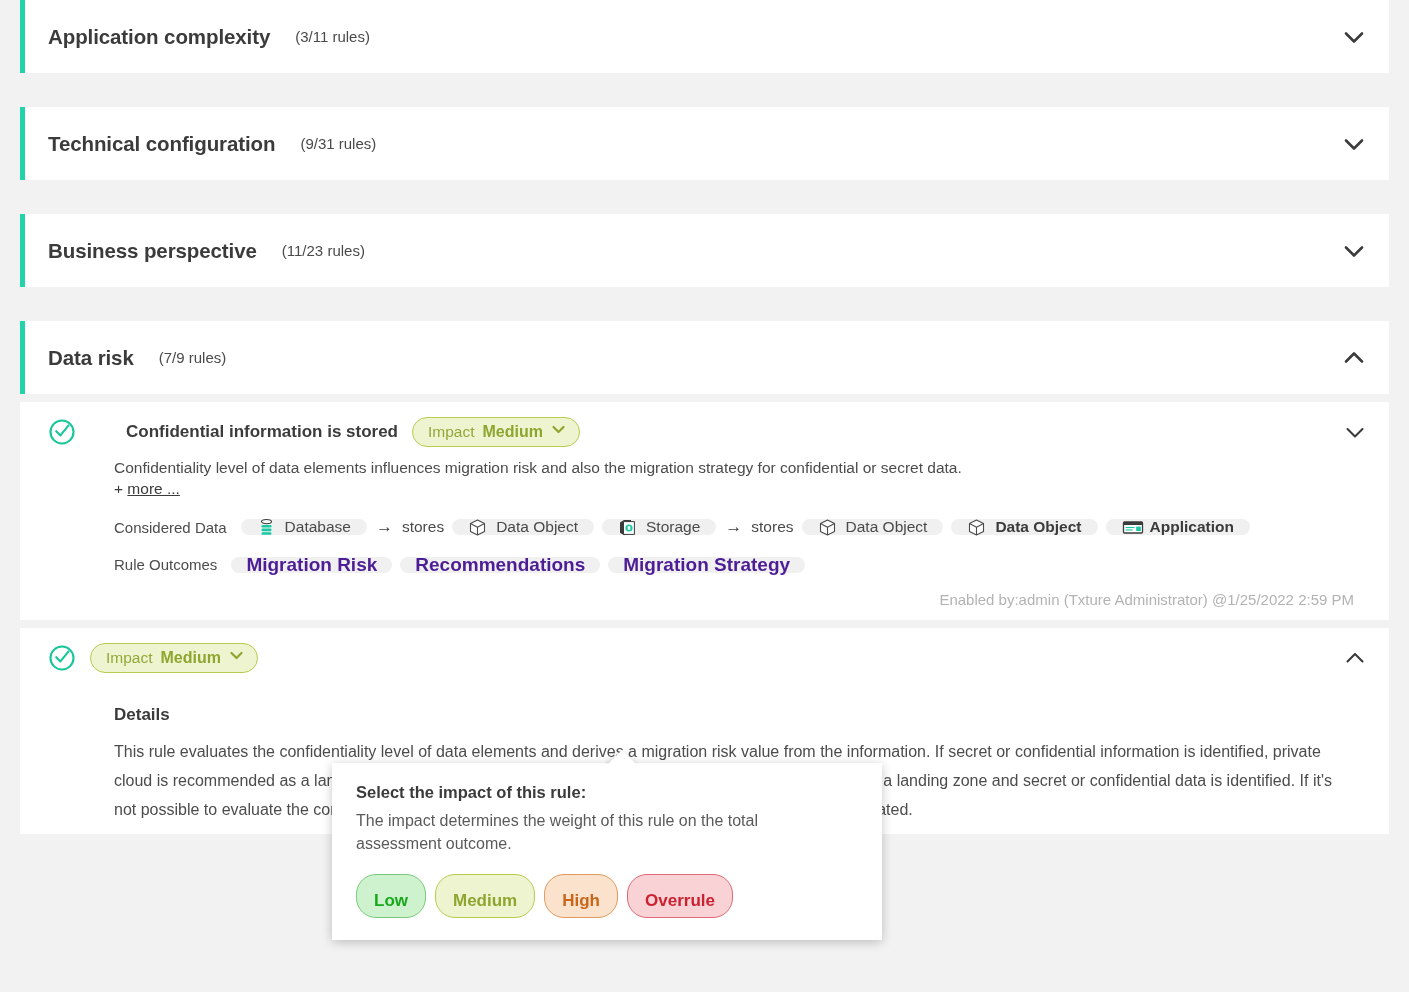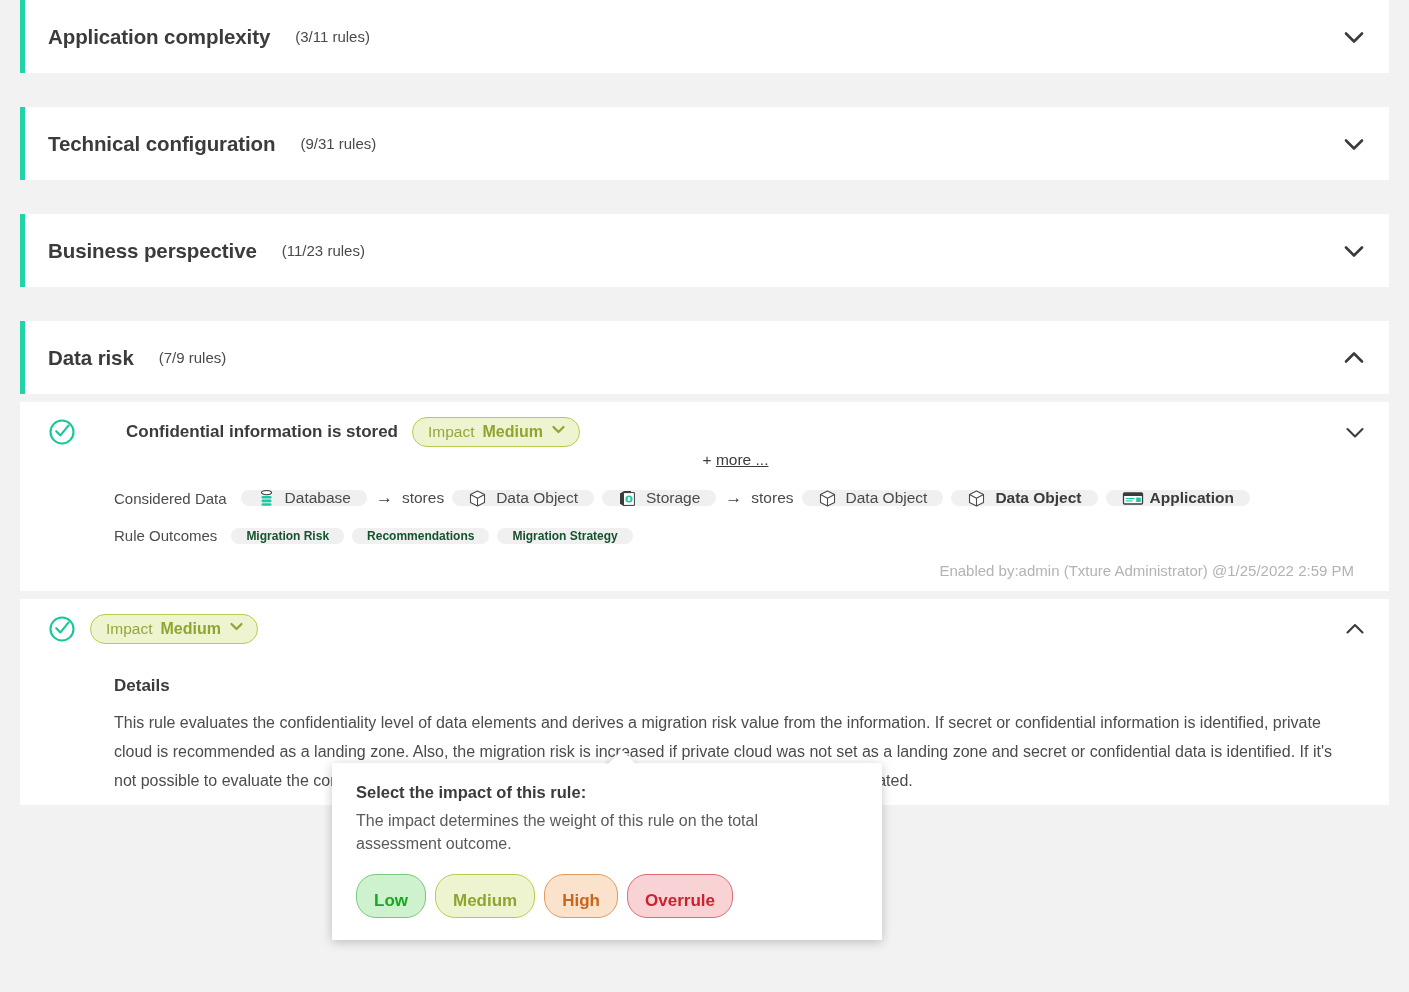--- a/index.html
+++ b/index.html
@@ -113,21 +113,20 @@
     font-size: 15.5px;
     color: #4c4c4c;
     line-height: 22px;
     margin-top: 7px;
   }
   .more-link {
     font-size: 15.5px;
     color: #3b3b3b;
     margin-top: 1px;
     display: block;
-    text-align: center;
   }
   .more-link u { text-decoration: underline; cursor: pointer; }
 
   
   .chip-row {
     display: flex;
     align-items: center;
     gap: 8px;
     margin-top: 19px;
     flex-wrap: nowrap;
@@ -147,23 +146,23 @@
     gap: 9px;
     padding: 0 16px;
     font-size: 15.5px;
     color: #4a4a4a;
     white-space: nowrap;
     cursor: pointer;
   }
   .chip.bold { font-weight: bold; color: #3b3b3b; }
   .chip.outcome {
     font-weight: bold;
-    color: #14532d;
+    color: #4c1d95;
     padding: 0 15px;
-    font-size: 12px;
+    font-size: 19px;
   }
   .arrow-sep {
     font-size: 17px;
     color: #3b3b3b;
     font-weight: bold;
     margin: 0 1px;
   }
   .rel-word {
     font-size: 15.5px;
     color: #4a4a4a;
@@ -318,20 +317,21 @@
           </span>
         </span>
         <span class="rule-chev">
           <svg width="24" height="24" viewBox="0 0 24 24">
               <path d="M4.5 9 L12 16.5 L19.5 9" fill="none" stroke="#3b3b3b" stroke-width="2.1" stroke-linecap="round" stroke-linejoin="round"></path>
             </svg>
         </span>
       </div>
 
       <div class="rule-body">
+        <div class="rule-desc">Confidentiality level of data elements influences migration risk and also the migration strategy for confidential or secret data.</div>
         <div class="more-link"><span>+ </span><u>more ...</u></div>
 
         <div class="chip-row">
           <span class="chip-row-label">Considered Data</span>
 
           <span class="chip">
             <span class="chip-icon">
               <svg width="19" height="19" viewBox="0 0 19 19">
                 <ellipse cx="9.5" cy="3.6" rx="5" ry="2.1" fill="#ffffff" stroke="#3b3b3b" stroke-width="1.1"></ellipse>
                 <rect x="4.5" y="7.0" width="10" height="2.6" rx="1.3" fill="#19c9a4"></rect>

